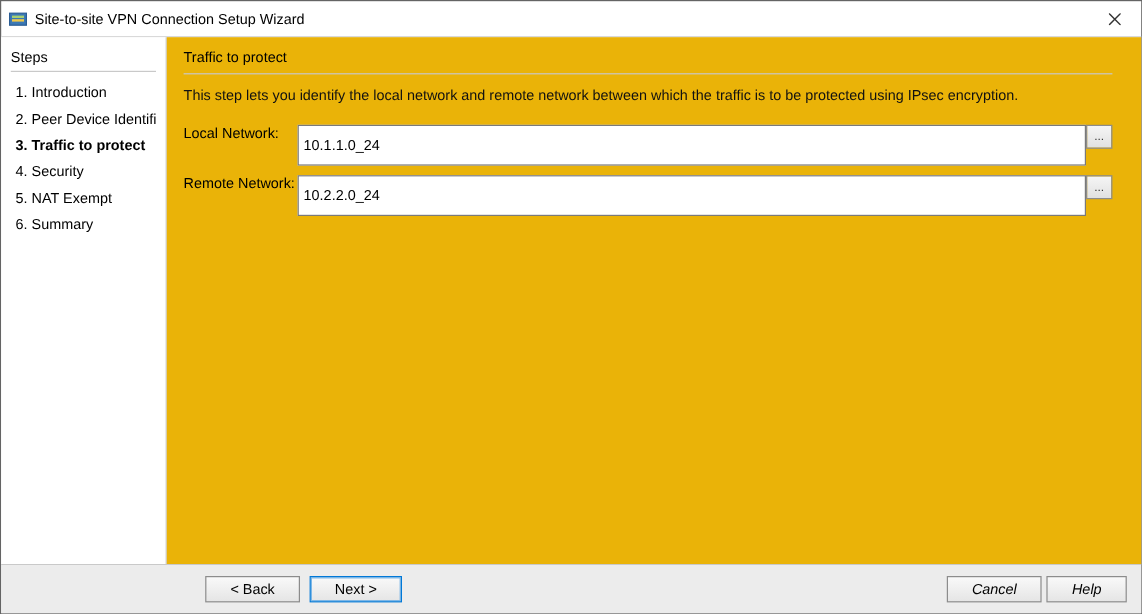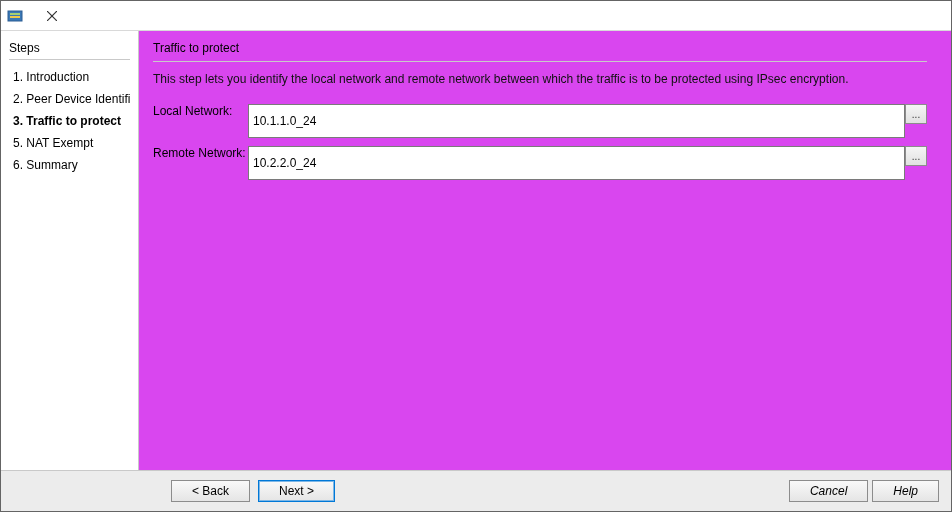--- a/index.html
+++ b/index.html
@@ -77,21 +77,21 @@
     padding: 4px 2px 4px 4px;
     white-space: nowrap;
     overflow: hidden;
   }
   .step-item.active {
     font-weight: bold;
   }
   
   .content {
     flex: 1;
-    background: #d946ef;
+    background: #eab308;
     padding: 10px 24px 0 14px;
     box-sizing: border-box;
     display: flex;
     flex-direction: column;
   }
   .content-title {
     font-size: 12px;
     margin-bottom: 2px;
   }
   .content hr {
@@ -181,36 +181,38 @@
 <div class="window">
 
   <div class="titlebar">
     <span class="title-icon">
       <svg viewBox="0 0 16 16">
         <rect x="1" y="3" width="14" height="10" fill="#3b78b5" stroke="#2b5d94" stroke-width="1"></rect>
         <rect x="3" y="5" width="10" height="2" fill="#a7d072"></rect>
         <rect x="3" y="8" width="10" height="2" fill="#f0c94a"></rect>
       </svg>
     </span>
+    <span class="title-text">Site-to-site VPN Connection Setup Wizard</span>
     <div class="close-btn">
       <svg viewBox="0 0 10 10">
         <line x1="0" y1="0" x2="10" y2="10" stroke="#333" stroke-width="1.2"></line>
         <line x1="10" y1="0" x2="0" y2="10" stroke="#333" stroke-width="1.2"></line>
       </svg>
     </div>
   </div>
 
   <div class="body">
 
     <div class="sidebar">
       <div class="sidebar-title">Steps</div>
       <hr>
       <div class="step-item">1. Introduction</div>
       <div class="step-item">2. Peer Device Identificatio</div>
       <div class="step-item active">3. Traffic to protect</div>
+      <div class="step-item">4. Security</div>
       <div class="step-item">5. NAT Exempt</div>
       <div class="step-item">6. Summary</div>
     </div>
 
     <div class="content">
       <div class="content-title">Traffic to protect</div>
       <hr>
       <div class="description">This step lets you identify the local network and remote network between which the traffic is to be protected using IPsec encryption.</div>
 
       <div class="form-row">

